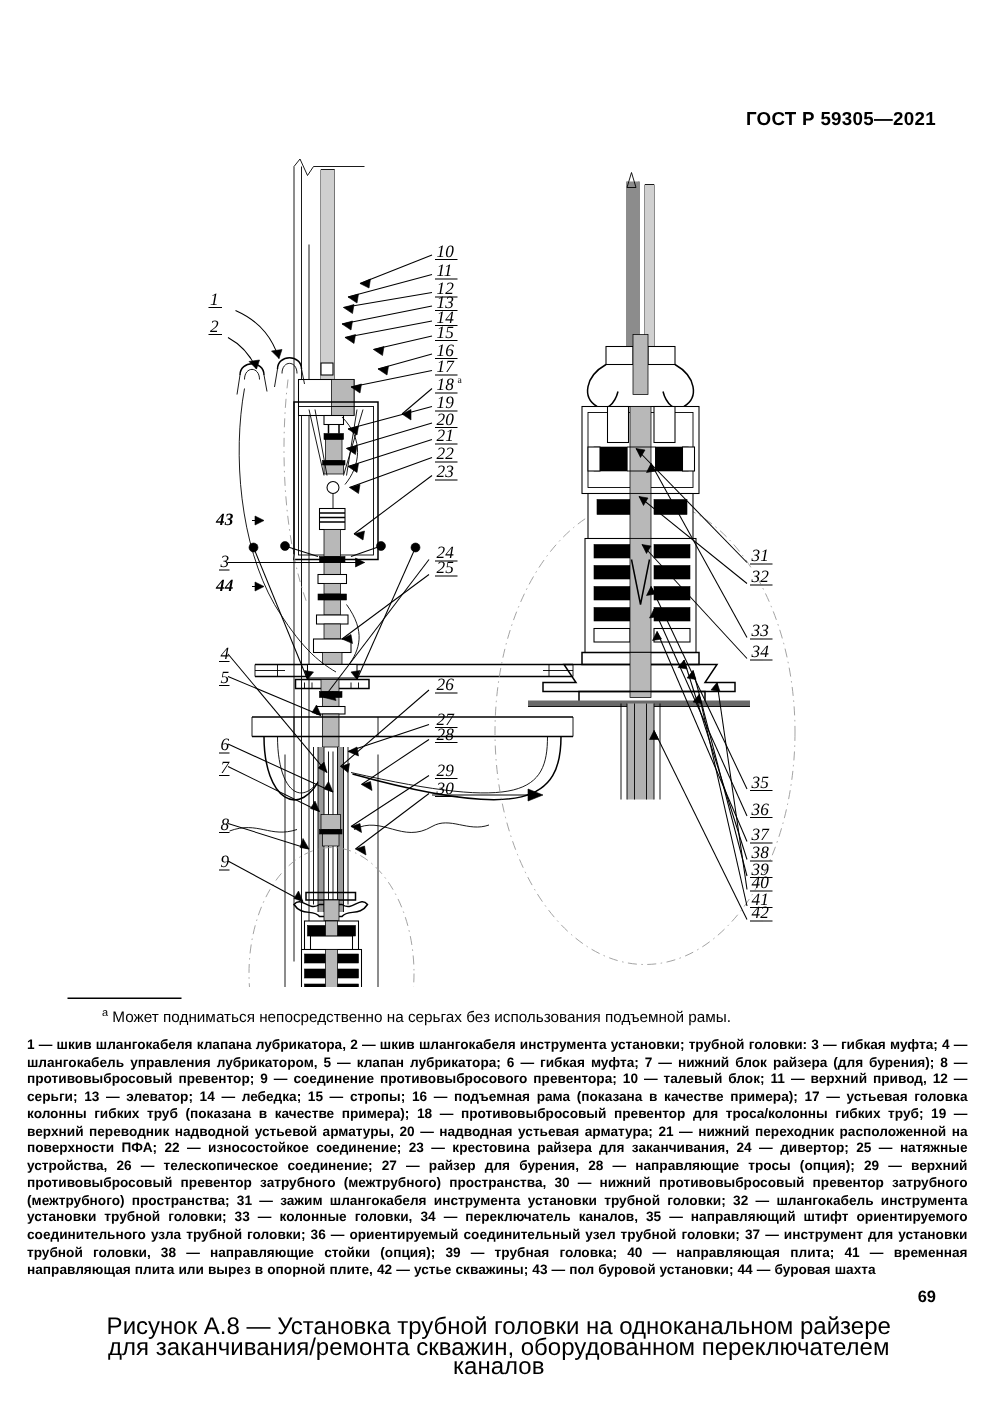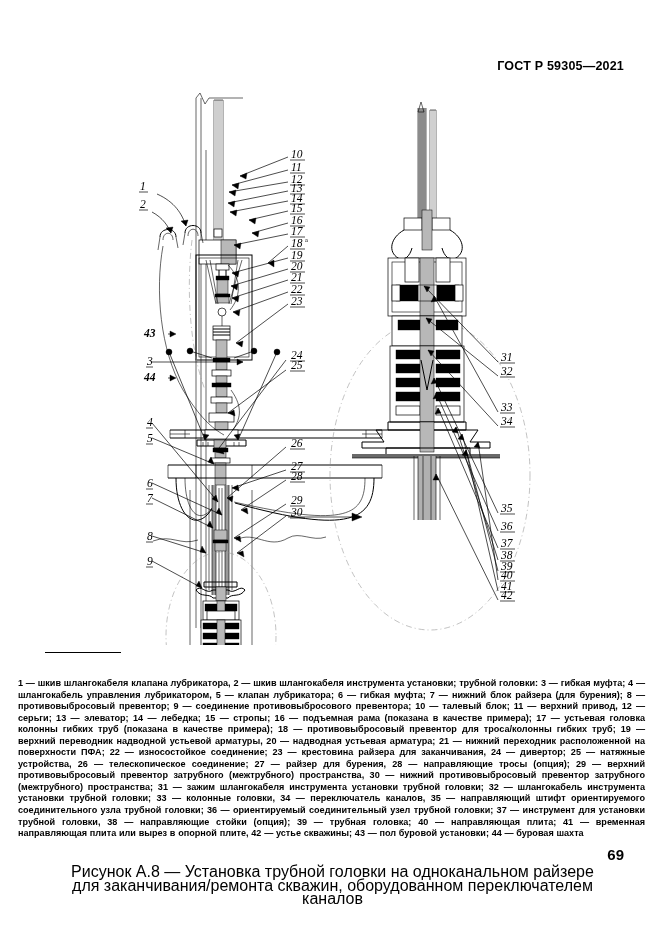--- a/index.html
+++ b/index.html
@@ -5,21 +5,21 @@
   html,body{margin:0;padding:0;}
   body{
     width:661px;height:935px;
     background:#ffffff;
     font-family:"Liberation Sans", sans-serif;
     color:#000;
     -webkit-font-smoothing:none;
     overflow:hidden;
     position:relative;
   }
-  .page{position:relative;width:661px;height:679px;}
+  .page{position:relative;width:661px;height:679px;margin-top:13px;}
 
   
   .std-header{
     position:absolute;top:59px;right:37px;
     font-size:12.5px;font-weight:bold;letter-spacing:.2px;
     white-space:nowrap;
   }
 
   
   .figure{position:absolute;left:0;top:90px;width:661px;height:555px;}
@@ -47,21 +47,21 @@
 
   
   .caption{
     position:absolute;left:60px;top:865px;width:545px;
     font-size:16px;line-height:13.5px;text-align:center;
   }
 
   
   .folio{
     position:absolute;right:37px;top:846px;
-    font-size:15px;font-weight:bold;
+    font-size:11px;font-weight:bold;
   }
   .lbl{font-family:"Liberation Serif", serif;font-style:italic;font-size:11.5px;fill:#000;}
   .lbl-sup{font-family:"Liberation Serif", serif;font-style:normal;font-size:6.5px;fill:#000;}
   .leader{stroke:#000;stroke-width:.7;fill:none;}
   .ul{stroke:#000;stroke-width:.7;}
   .thin{stroke:#000;stroke-width:.6;fill:none;}
   .med{stroke:#000;stroke-width:1;fill:none;}
   .dash{stroke:#999;stroke-width:.6;fill:none;stroke-dasharray:6 3 1 3;}
   .fillblk{fill:#000;stroke:#000;stroke-width:.4;}
   .fillwht{fill:#fff;stroke:#000;stroke-width:.7;}
@@ -512,20 +512,21 @@
       <path class="ul" d="M500 482 L515 482"></path>
       <path class="ul" d="M500 491 L515 491"></path>
       <path class="ul" d="M500 502 L515 502"></path>
       <path class="ul" d="M500 511 L515 511"></path>
     </g>
 
   </svg>
   </div>
 
   <div class="footnote-rule"></div>
+  <div class="footnote"><sup>a</sup> <span>Может подниматься непосредственно на серьгах без использования подъемной рамы.</span></div>
 
   <div class="legend">1 — шкив шлангокабеля клапана лубрикатора, 2 — шкив шлангокабеля инструмента установки; трубной головки: 3 — гибкая муфта; 4 — шлангокабель управления лубрикатором, 5 — клапан лубрикатора; 6 — гибкая муфта; 7 — нижний блок райзера (для бурения); 8 — противовыбросовый превентор; 9 — соединение противовыбросового превентора; 10 — талевый блок; 11 — верхний привод, 12 — серьги; 13 — элеватор; 14 — лебедка; 15 — стропы; 16 — подъемная рама (показана в качестве примера); 17 — устьевая головка колонны гибких труб (показана в качестве примера); 18 — противовыбросовый превентор для троса/колонны гибких труб; 19 — верхний переводник надводной устьевой арматуры, 20 — надводная устьевая арматура; 21 — нижний переходник расположенной на поверхности ПФА; 22 — износостойкое соединение; 23 — крестовина райзера для заканчивания, 24 — дивертор; 25 — натяжные устройства, 26 — телескопическое соединение; 27 — райзер для бурения, 28 — направляющие тросы (опция); 29 — верхний противовыбросовый превентор затрубного (межтрубного) пространства, 30 — нижний противовыбросовый превентор затрубного (межтрубного) пространства; 31 — зажим шлангокабеля инструмента установки трубной головки; 32 — шлангокабель инструмента установки трубной головки; 33 — колонные головки, 34 — переключатель каналов, 35 — направляющий штифт ориентируемого соединительного узла трубной головки; 36 — ориентируемый соединительный узел трубной головки; 37 — инструмент для установки трубной головки, 38 — направляющие стойки (опция); 39 — трубная головка; 40 — направляющая плита; 41 — временная направляющая плита или вырез в опорной плите, 42 — устье скважины; 43 — пол буровой установки; 44 — буровая шахта</div>
 
   <div class="caption">
     <span>Рисунок А.8 — Установка трубной головки на одноканальном райзере для заканчивания/ремонта скважин,</span>
     <span>оборудованном переключателем каналов</span>
   </div>
 
   <div class="folio">69</div>
 

